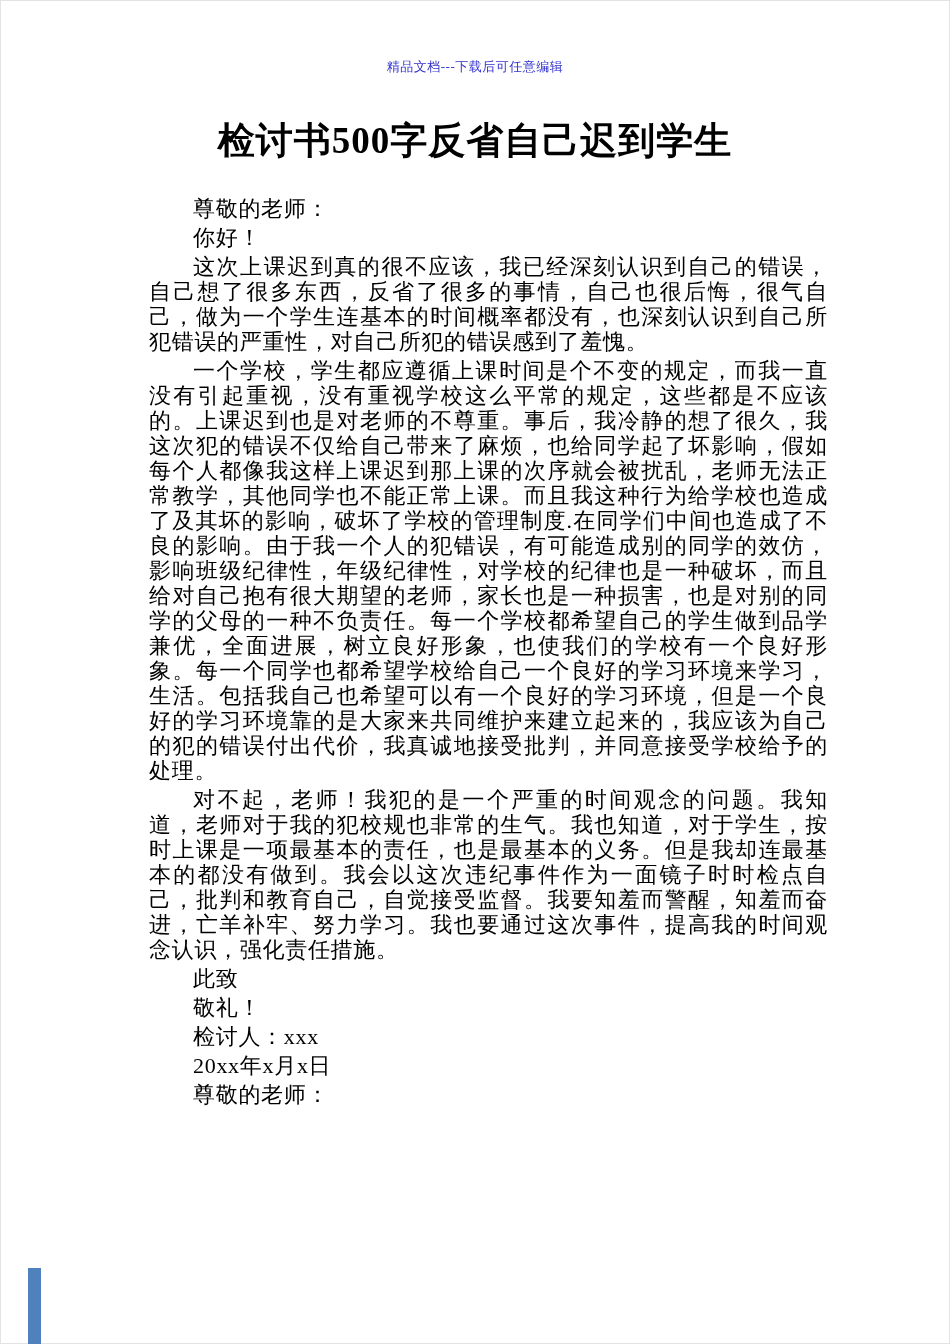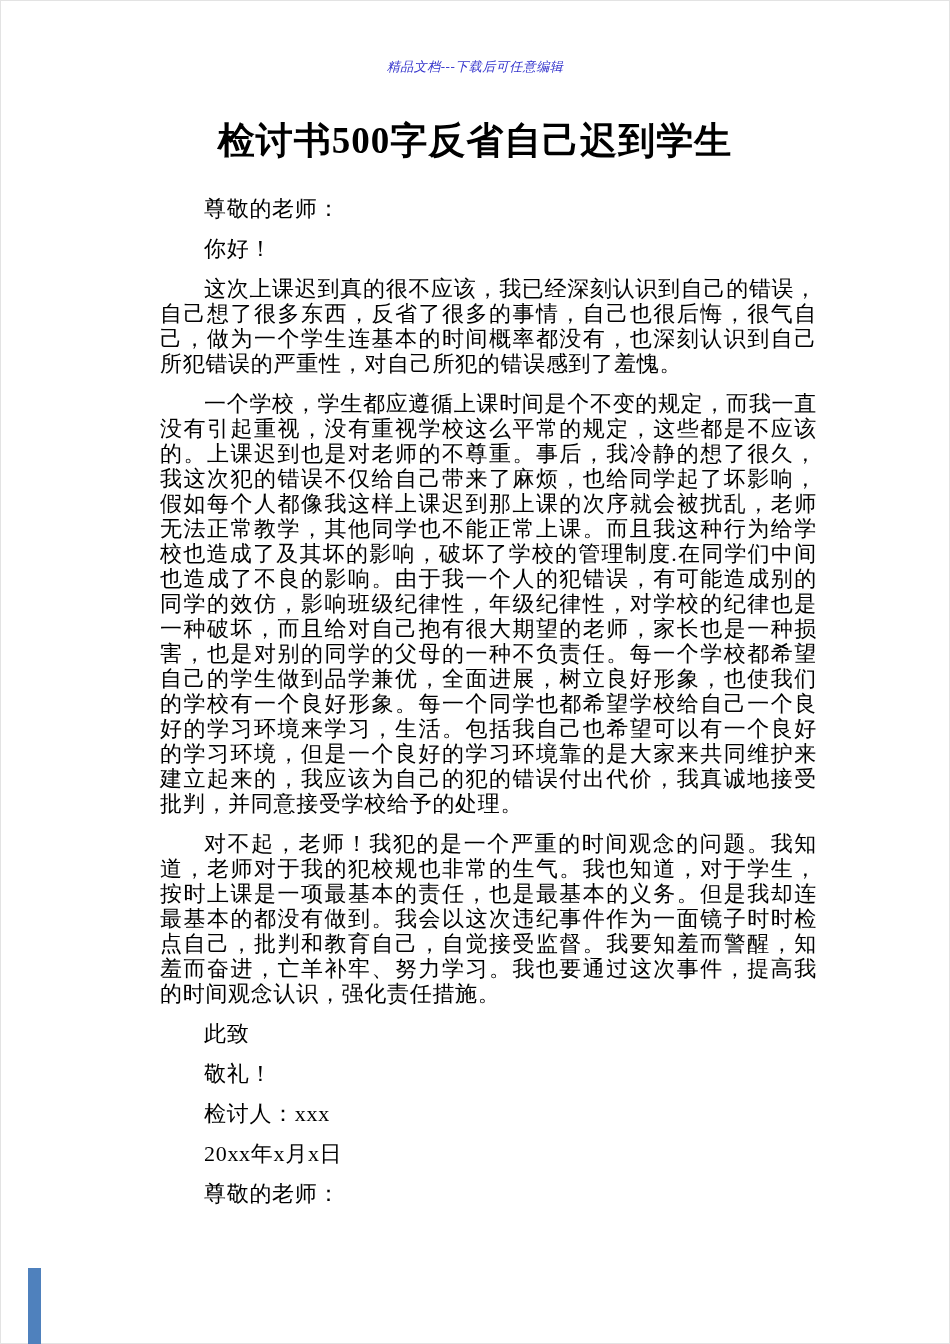--- a/index.html
+++ b/index.html
@@ -23,40 +23,39 @@
     box-shadow: inset 0 0 0 1px #e3e3e3;
     position: relative;
   }
   .header-note {
     width: 100%;
     text-align: center;
     font-size: 13px;
     letter-spacing: 0.5px;
     color: #3333cc;
     font-family: "Liberation Serif", "DejaVu Serif", serif;
-    font-style: italic;
   }
   .doc-title {
     margin: 42px 6px 0 0;
     width: 100%;
     text-align: center;
     font-size: 37px;
     line-height: 46px;
     font-weight: bold;
     letter-spacing: 1px;
   }
   .content {
     margin: 32px 118px 0 145px;
     font-size: 22px;
     line-height: 25px;
     letter-spacing: 0.7px;
     text-align: justify;
   }
   .content p {
-    margin: 15px;
+    margin: 4px;
     padding: 0;
     text-indent: 2em;
   }
   .accent-bar {
     position: absolute;
     left: 28px;
     bottom: 0;
     width: 13px;
     height: 76px;
     background: #4f81bd;

